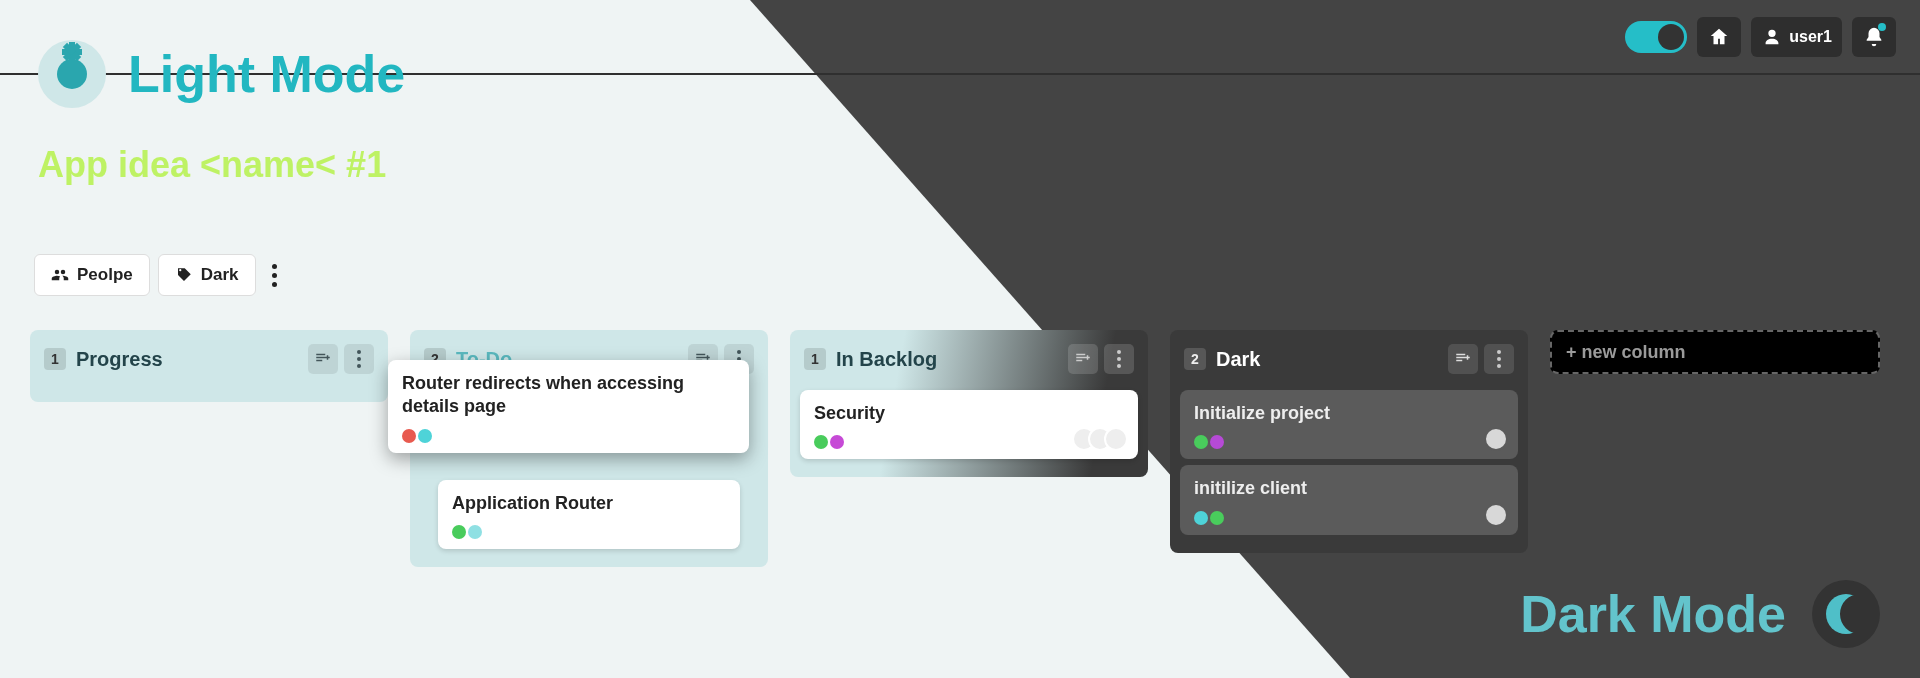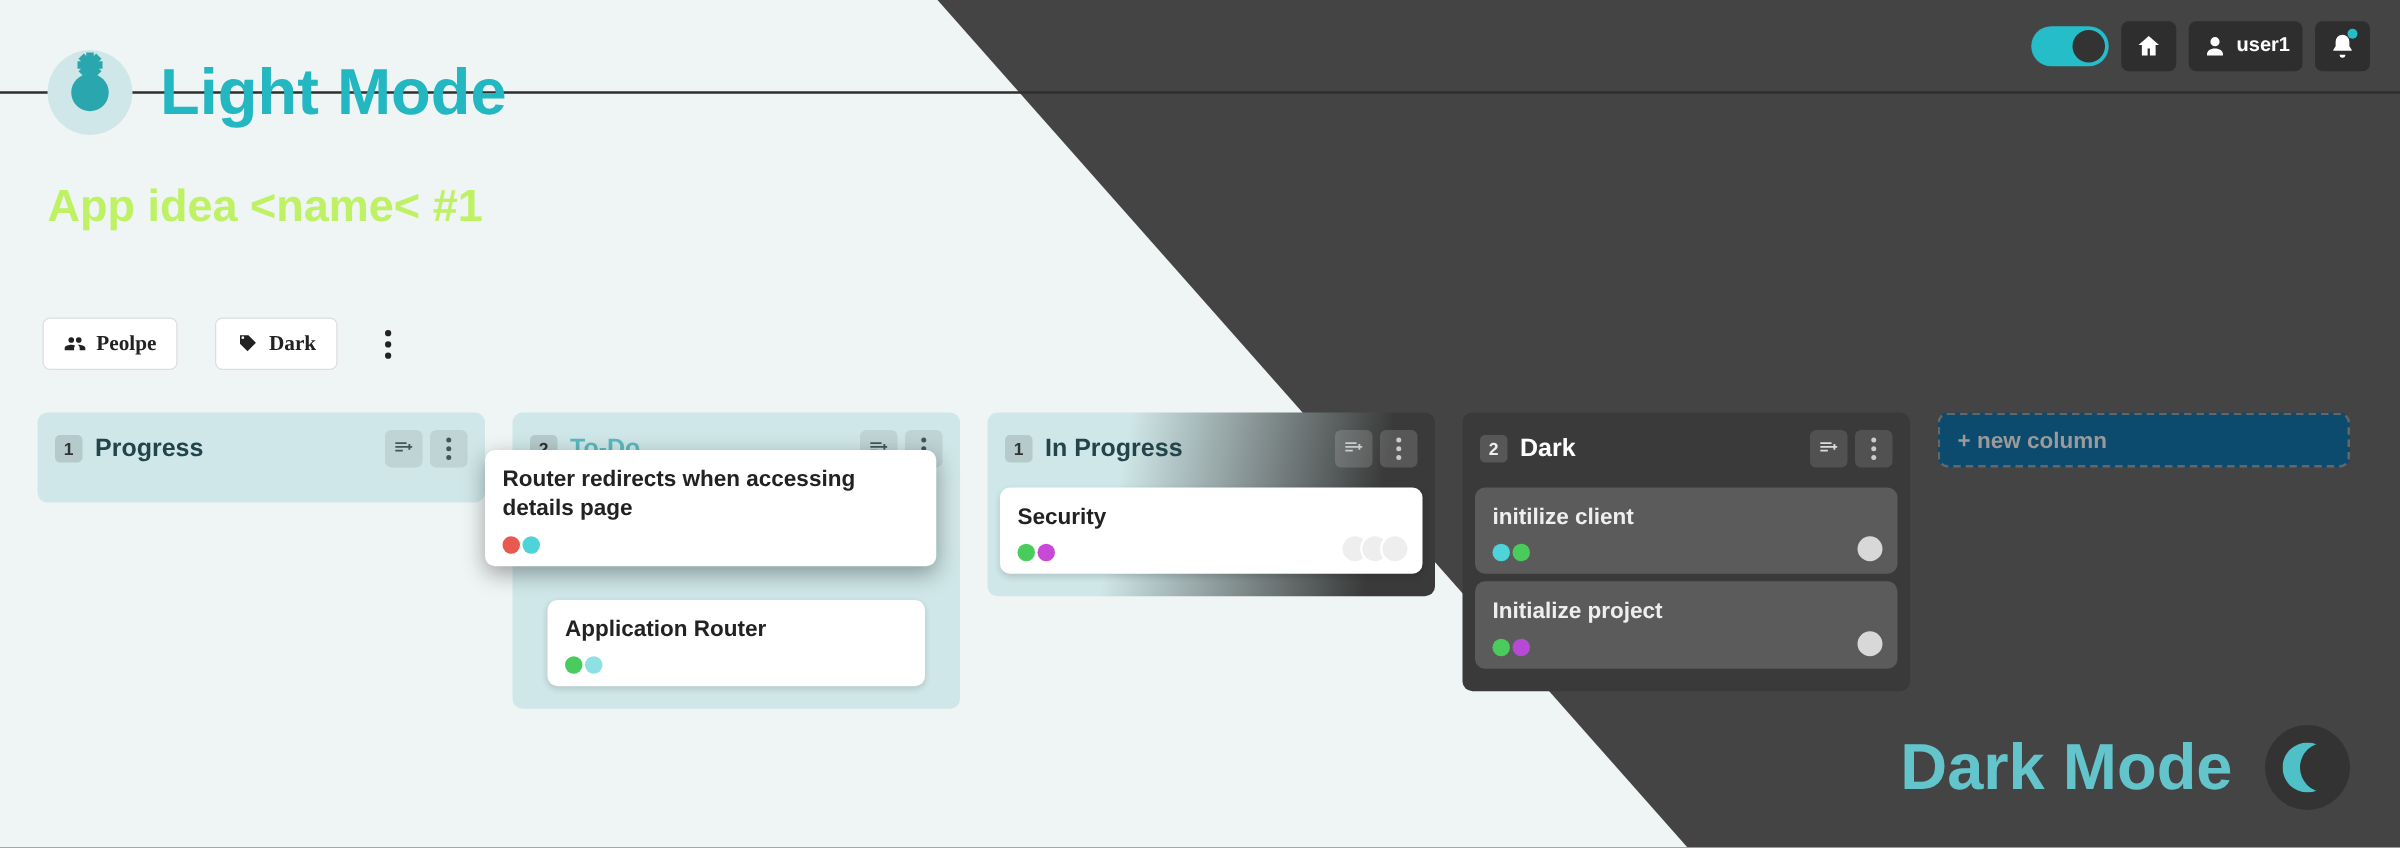--- a/index.html
+++ b/index.html
@@ -73,21 +73,21 @@
   }
 
   .board-title {
     position: absolute; top: 144px; left: 38px;
     font-size: 36px; font-weight: 900; color: #bef264;
     font-family: "Arial Black", Arial, sans-serif;
   }
 
   
   .filters {
-    position: absolute; top: 254px; left: 34px; display: flex; gap: 30px; align-items: center; font-family: Liberation Serif, serif;
+    position: absolute; top: 254px; left: 34px; display: flex; gap: 8px; align-items: center;
   }
   .filter-btn {
     background: #fff; border: 1px solid #ddd; border-radius: 6px;
     padding: 10px 16px; font-weight: 700; font-size: 17px; color: #222;
     display: flex; align-items: center; gap: 8px;
   }
   .filter-btn svg { width: 18px; height: 18px; fill: #222; }
   .kebab { width: 22px; display: flex; flex-direction: column; gap: 4px; align-items: center; padding: 6px;}
   .kebab span { width: 5px; height: 5px; border-radius: 50%; background: #222; }
 
@@ -165,21 +165,21 @@
   .float-card .title { font-size: 18px; line-height: 1.3; }
 
   
   .col.mid .col-title { color: #2aa6ae; opacity: 0.7; }
 
   .col.inprog { background: linear-gradient(100deg, #cfe7e8 0%, #cfe7e8 30%, #3a3a3a 85%); }
 
   
   .new-col {
     width: 330px; height: 44px; border-radius: 8px;
-    border: 2px dashed #666; background: #0c4a6e;
+    border: 2px dashed #666; background: #000000;
     color: #9a9a9a; font-weight: 700; font-size: 18px;
     display: flex; align-items: center; padding: 0 14px;
   }
 
   
   .dm-title {
     position: absolute; bottom: 30px; right: 40px;
     display: flex; align-items: center; gap: 26px;
   }
   .dm-text { font-size: 52px; font-weight: 700; color: #63c4cc; font-family: "Segoe UI", Arial, sans-serif;}
@@ -309,21 +309,21 @@
       <div class="dots">
         <div class="dot" style="background:#49cc5c"></div>
         <div class="dot" style="background:#8fe0e3"></div>
       </div>
     </div>
   </div>
 
   <div class="col inprog">
     <div class="col-head">
       <div class="count-badge">1</div>
-      <div class="col-title">In Progress</div>
+      <div class="col-title">In Backlog</div>
       <div class="col-actions">
         <div class="col-icon-btn" style="background:rgba(255,255,255,0.15)">
           <svg style="fill:#ccc" viewBox="0 0 24 24">
               <path d="M3 5h12v2H3zm0 4h12v2H3zm0 4h8v2H3zm14 0h2v-2h2v-2h-2V7h-2v2h-2v2h2z"></path>
             </svg>
         </div>
         <div class="col-icon-btn col-kebab" style="background:rgba(255,255,255,0.15)">
             <span style="background:#ccc"></span>
             <span style="background:#ccc"></span>
             <span style="background:#ccc"></span>
@@ -355,34 +355,34 @@
             </svg>
         </div>
         <div class="col-icon-btn col-kebab">
             <span></span>
             <span></span>
             <span></span>
           </div>
       </div>
     </div>
     <div class="card grey">
+      <div class="title">Initialize project</div>
+      <div class="dots">
+        <div class="dot" style="background:#49cc5c"></div>
+        <div class="dot" style="background:#b64ad6"></div>
+      </div>
+      <div class="avatars">
+        <div class="av"></div>
+      </div>
+    </div>
+    <div class="card grey">
       <div class="title">initilize client</div>
       <div class="dots">
         <div class="dot" style="background:#4ed3d8"></div>
         <div class="dot" style="background:#49cc5c"></div>
-      </div>
-      <div class="avatars">
-        <div class="av"></div>
-      </div>
-    </div>
-    <div class="card grey">
-      <div class="title">Initialize project</div>
-      <div class="dots">
-        <div class="dot" style="background:#49cc5c"></div>
-        <div class="dot" style="background:#b64ad6"></div>
       </div>
       <div class="avatars">
         <div class="av"></div>
       </div>
     </div>
   </div>
 
   <div class="new-col">
     <span>+ new column</span>
   </div>

